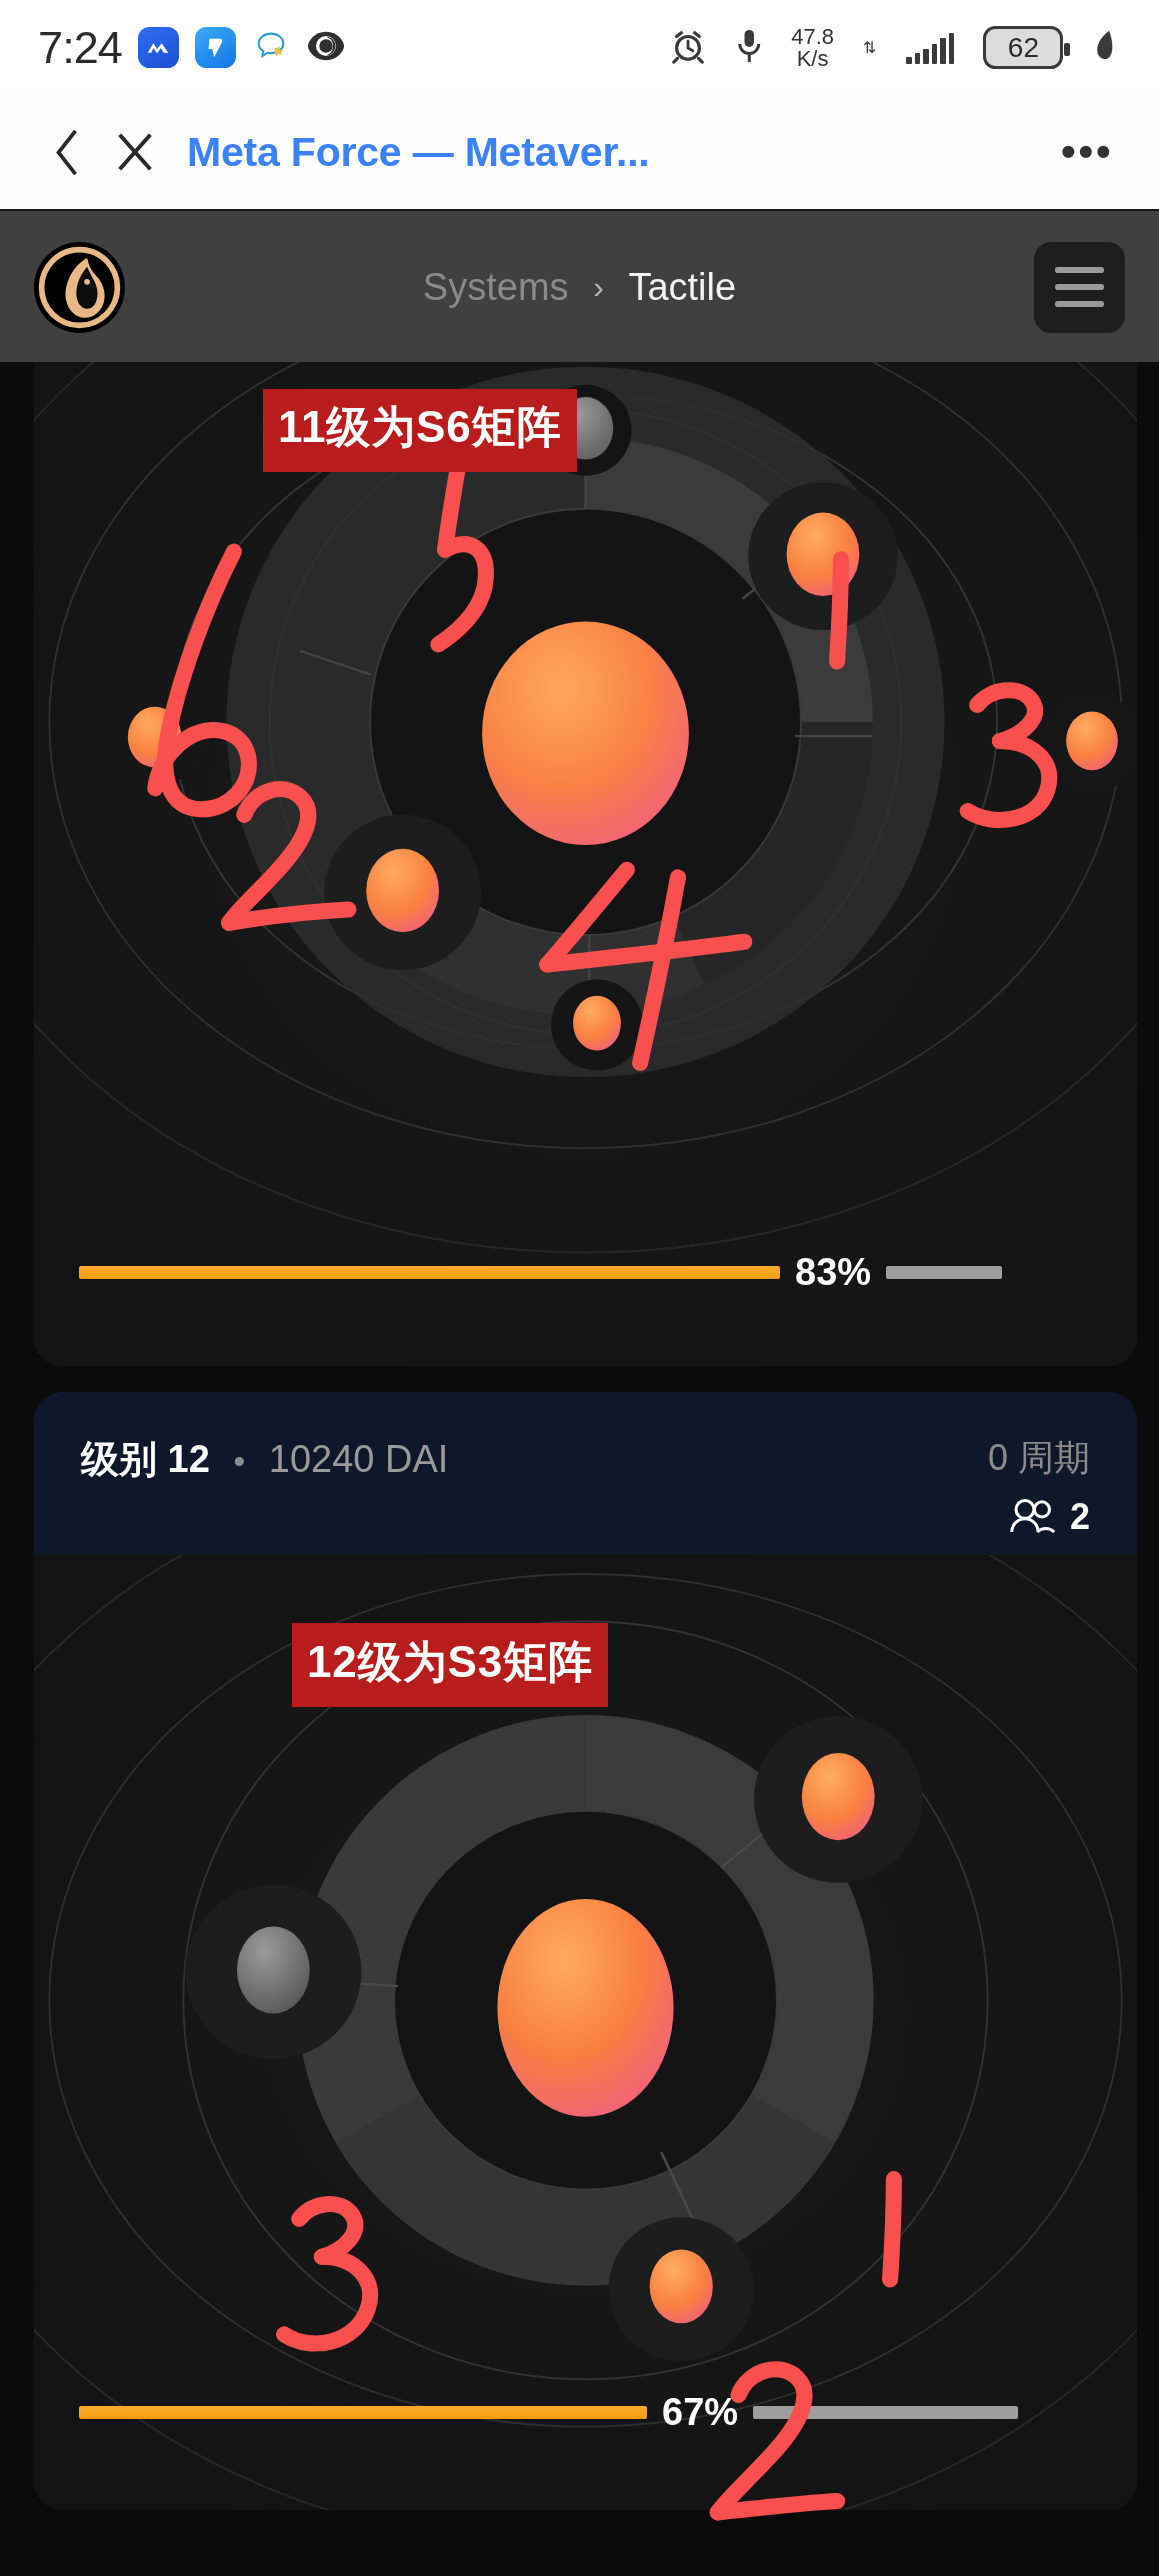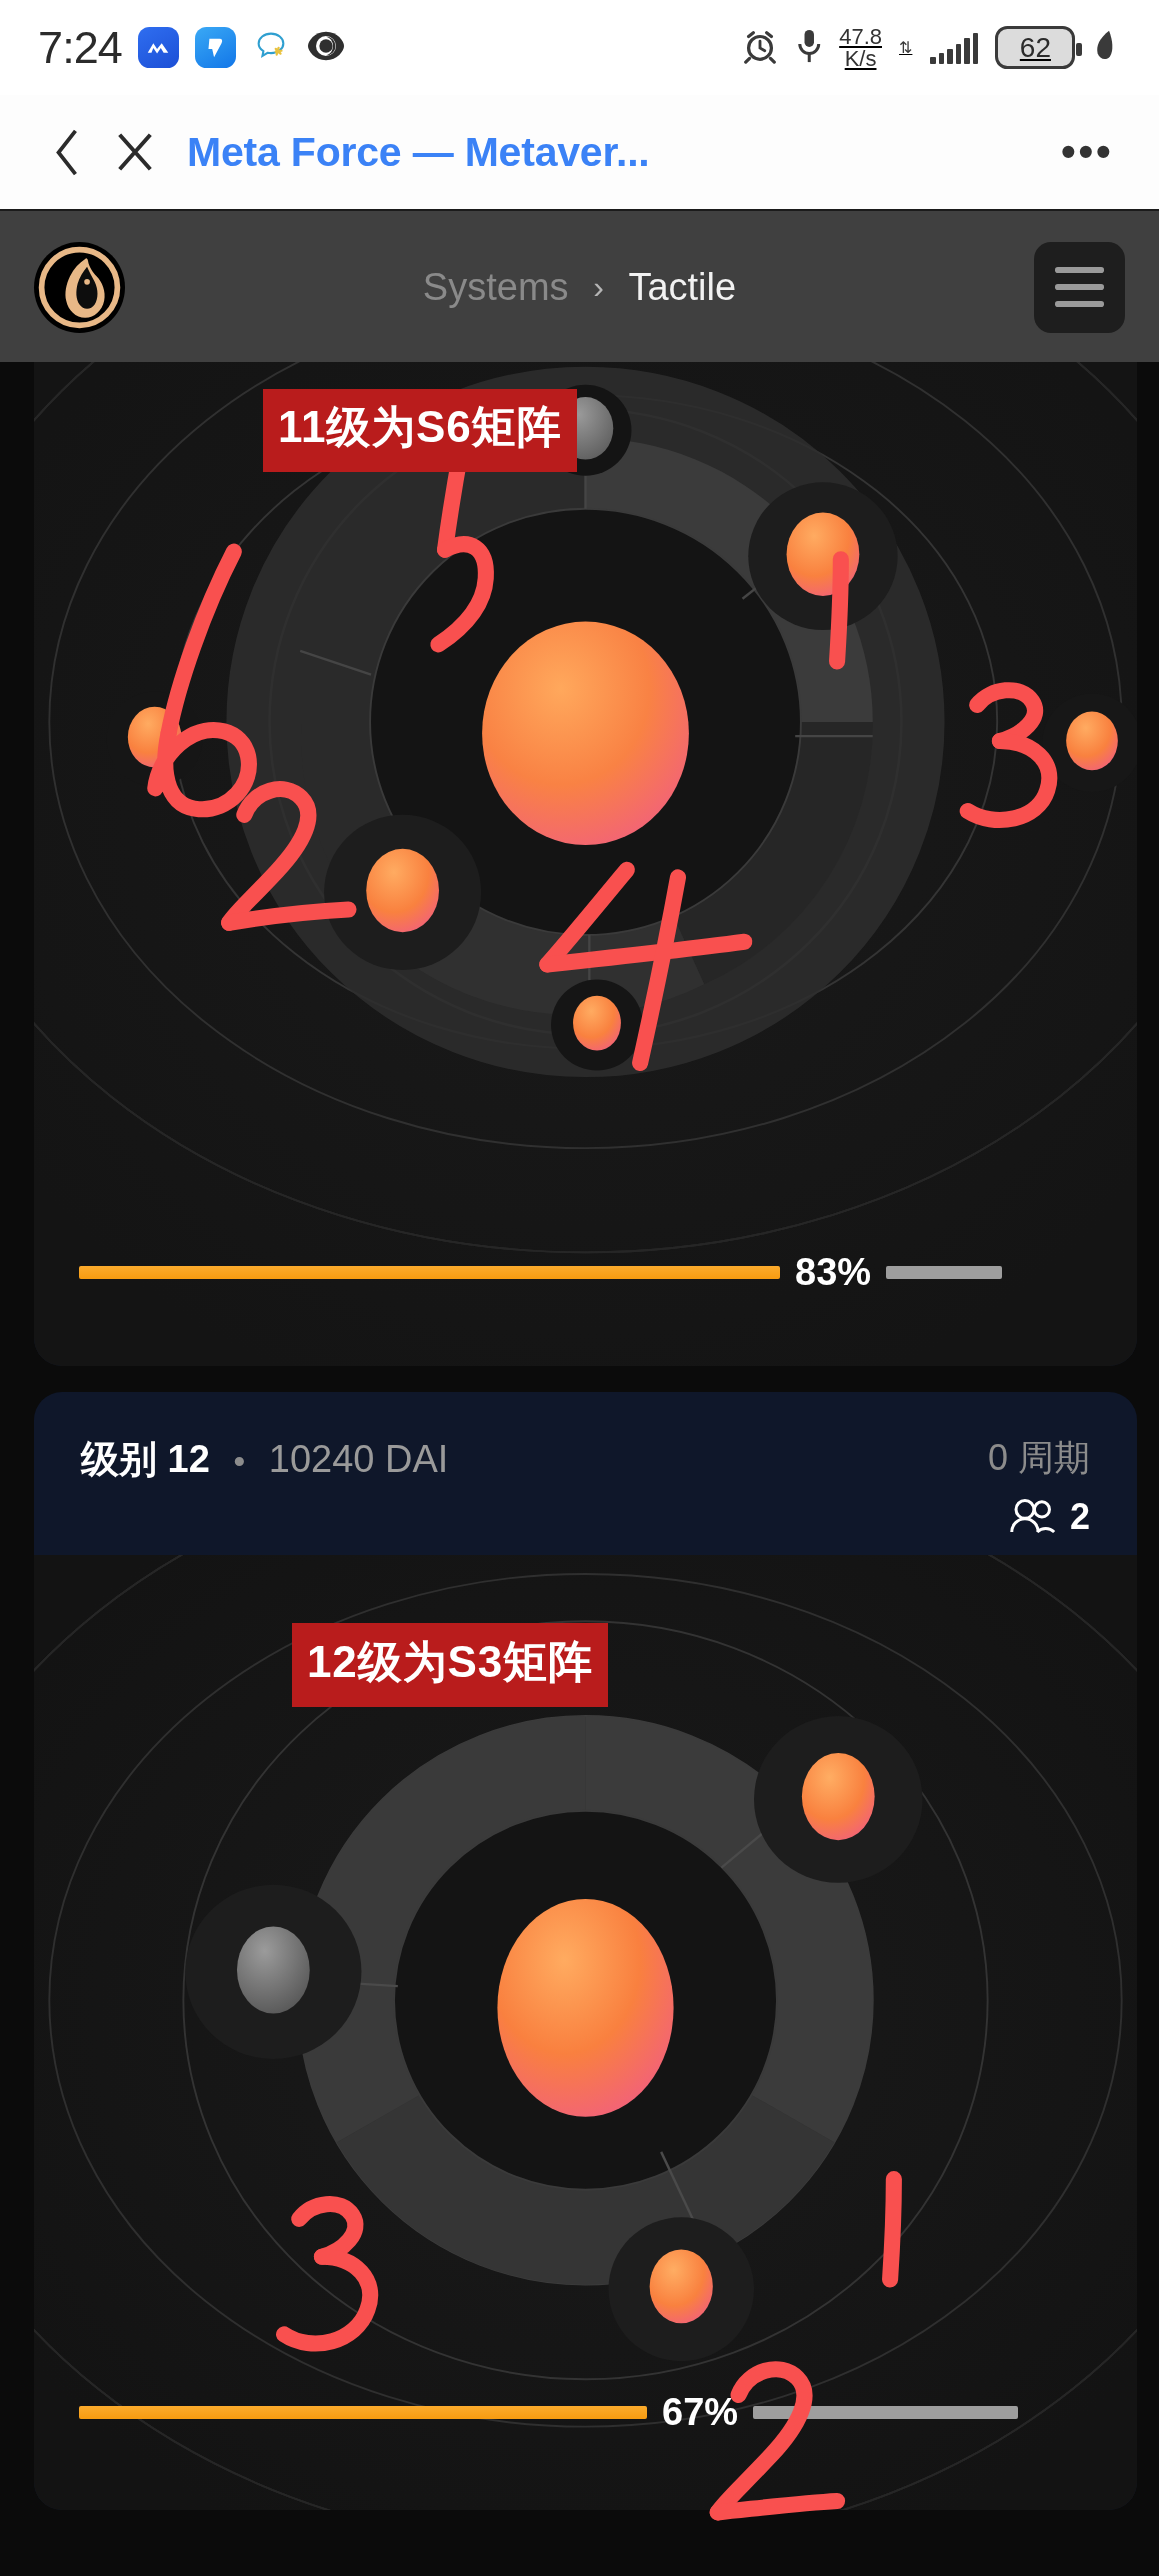--- a/index.html
+++ b/index.html
@@ -33,21 +33,21 @@
   }
   .appicon {
     width: 41px; height: 41px;
     border-radius: 11.4px;
     display: flex; align-items: center; justify-content: center;
   }
   .appicon.m { background: linear-gradient(150deg,#2f6ef0,#1c4fd6); }
   .appicon.q { background: linear-gradient(150deg,#3aa9f5,#1276e8); }
   .appicon svg { display: block; }
 
-  .sb-right { display: flex; align-items: center; gap: 17px; text-decoration: underline; }
+  .sb-right { display: flex; align-items: center; gap: 29px; }
   .sb-speed {
     font-size: 22px; line-height: 22px;
     color: #333; text-align: center;
     font-weight: 400;
   }
   .sb-speed span { display:block; }
   .signal { display: flex; align-items: flex-end; gap: 2.8px; height: 32px; }
   .signal i { display:block; width:5.7px; background:#3a3a3a; border-radius:0.9px; }
   .signal i:nth-child(1){height:6.6px}
   .signal i:nth-child(2){height:10.4px}

